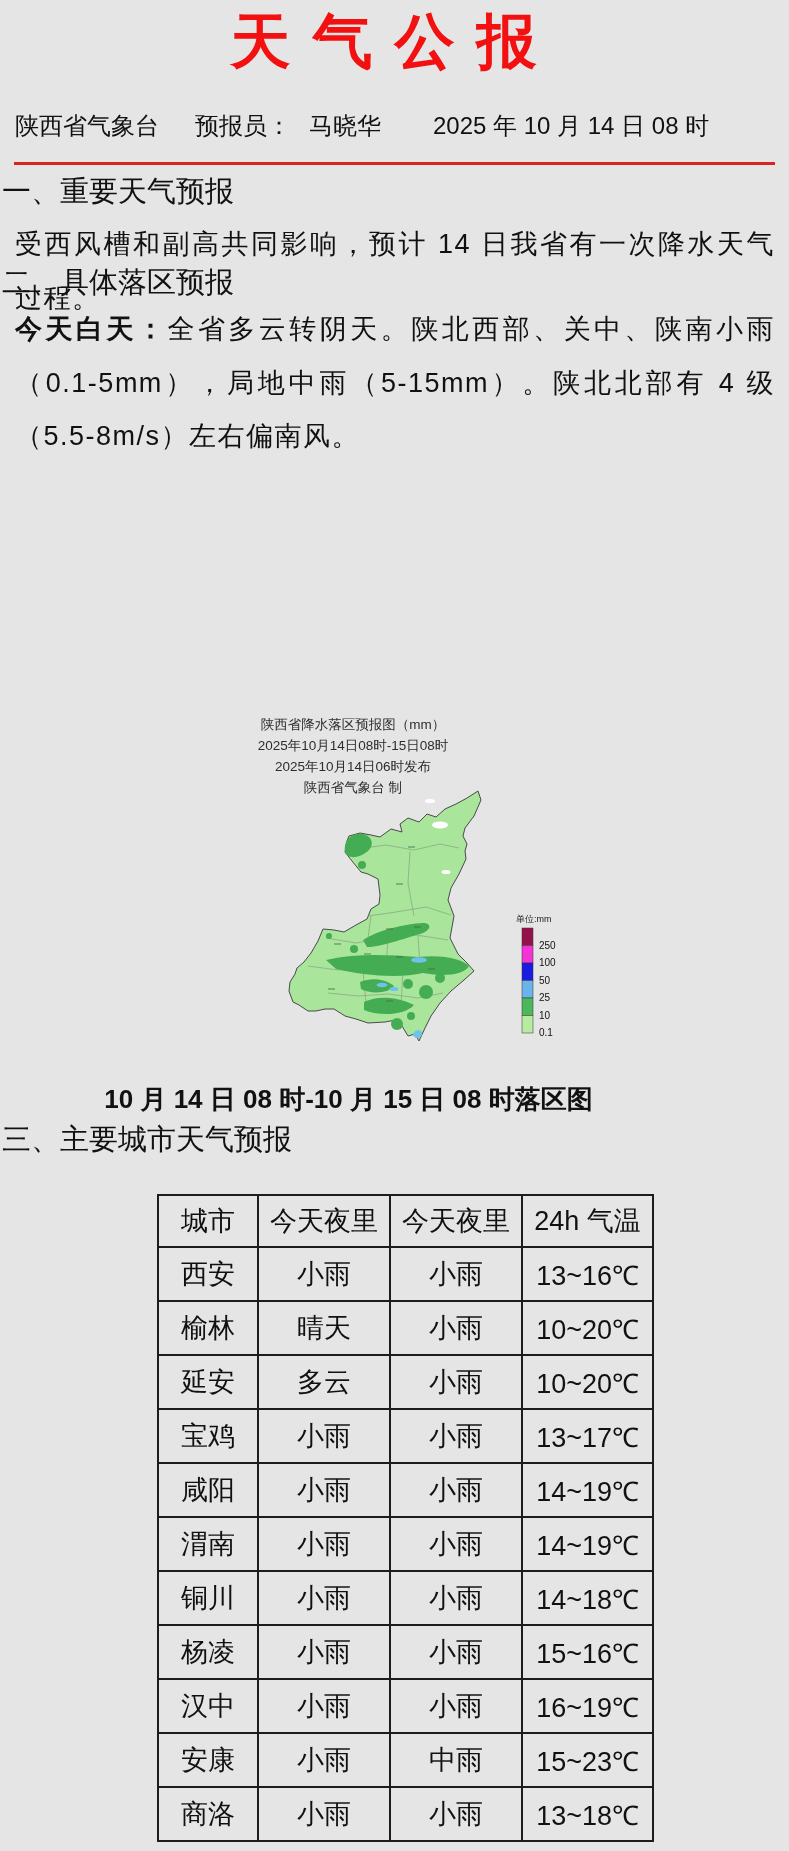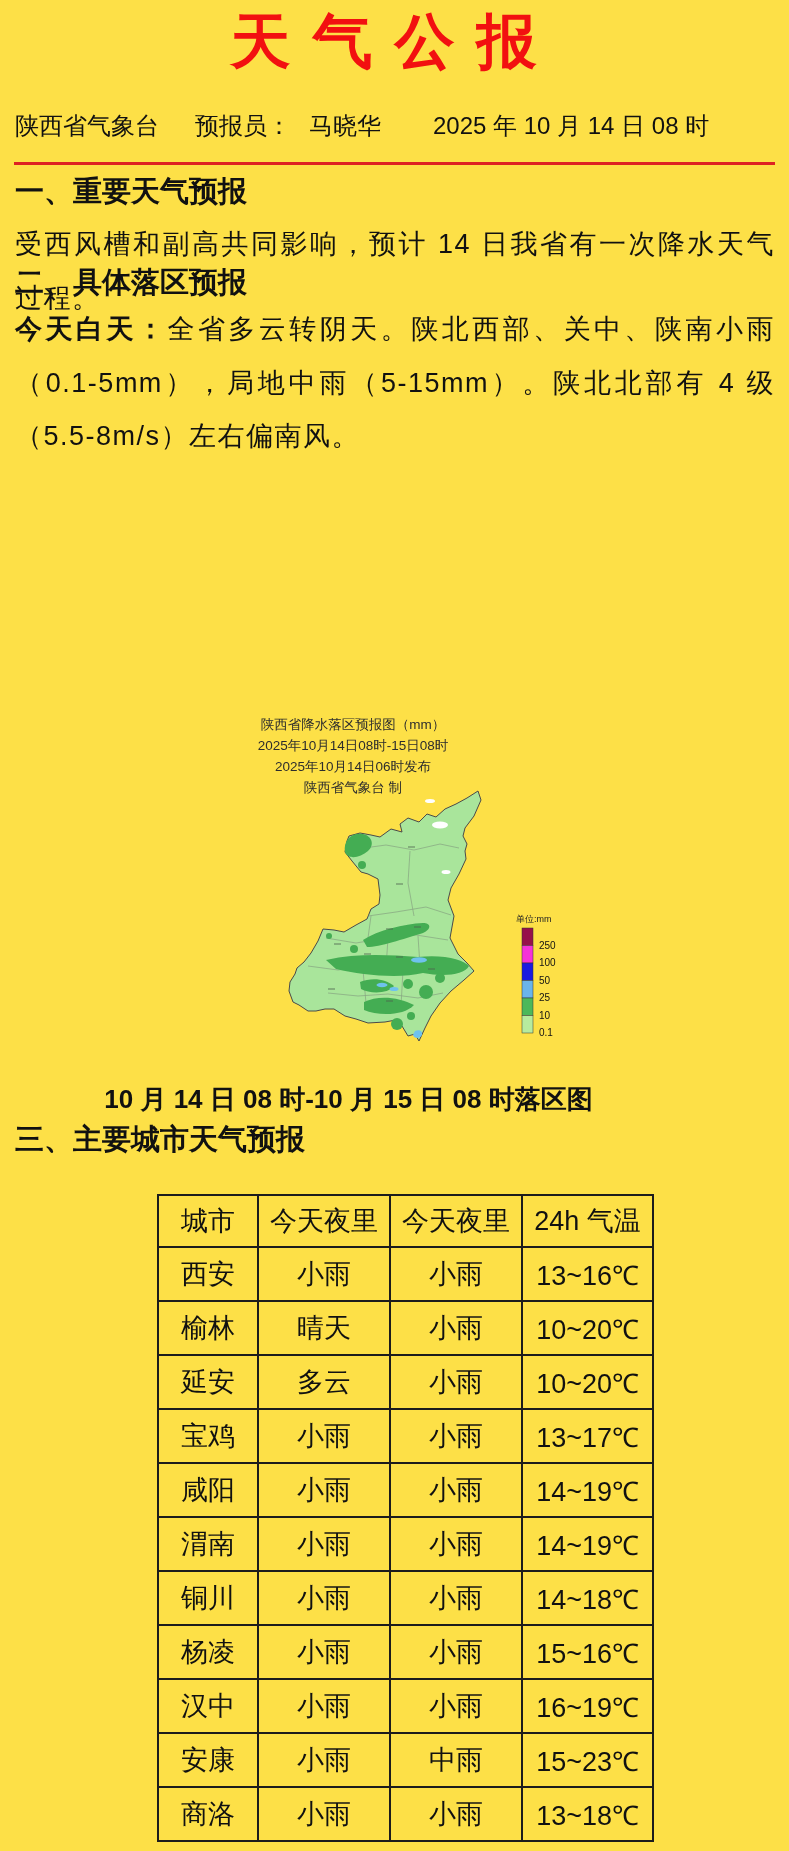--- a/index.html
+++ b/index.html
@@ -1,35 +1,35 @@
 <!DOCTYPE html>
 <html><head>
 <meta charset="utf-8">
 <style>
   html,body{margin:0;padding:0;background:#ffffff;}
   .page{
-    position:relative;width:789px;height:1851px;background:#fde047;
+    position:relative;width:789px;height:1851px;background:#e5e5e5;
     font-family:"Liberation Sans",sans-serif;color:#111;overflow:hidden;
   }
   .abs{position:absolute;}
   
   .doc-title{
     top:0px;left:0;width:789px;text-align:center;
     font-size:60px;font-weight:700;color:#f21010;
     letter-spacing:22px;line-height:84px;white-space:nowrap;
   }
   
   .meta-line{
     top:110px;left:15px;width:760px;font-size:24px;font-weight:500;
     white-space:nowrap;display:flex;align-items:baseline;
   }
   .meta-line .gap1{width:36px;} .meta-line .gap2{width:18px;} .meta-line .gap3{width:52px;}
   .red-rule{top:162px;left:14px;width:761px;height:3px;background:#dd2222;}
   
-  .h2{left:15px;font-size:29px;font-weight:700;white-space:nowrap;}
+  .h2{left:2px;font-size:29px;font-weight:400;white-space:nowrap;}
   .para{
     left:15px;width:760px;font-size:27px;font-weight:400;
     line-height:53.5px;text-align:justify;letter-spacing:1.5px;
     text-align-last:left;
   }
   .para b{font-weight:700;}
   
   .map-titles{
     top:714px;left:353px;transform:translateX(-50%);
     text-align:center;font-size:13.5px;line-height:21px;color:#2d2d2d;

